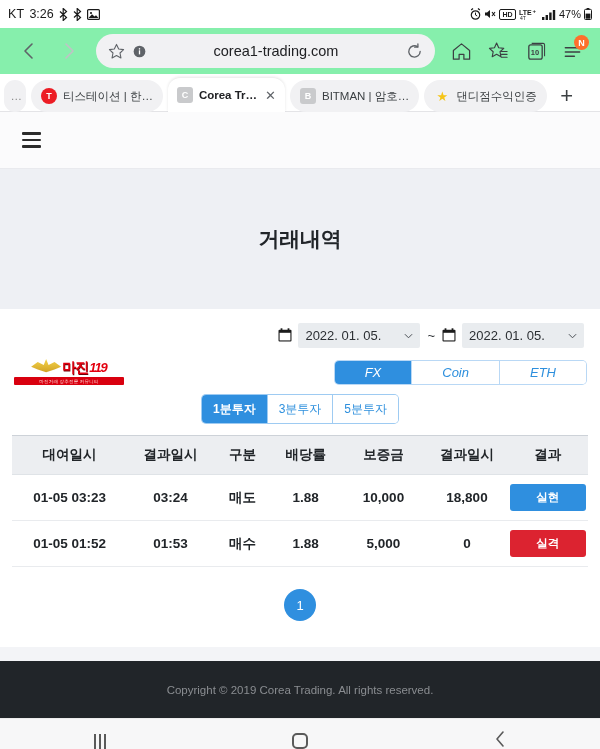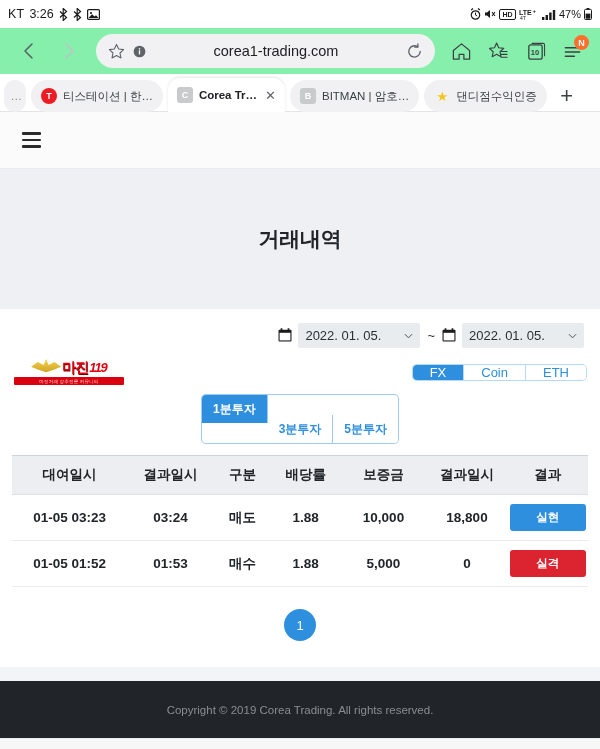--- a/index.html
+++ b/index.html
@@ -209,43 +209,44 @@
   .mj-strip {
     width: 100%; height: 8px;
     background: #d9000f;
     border-radius: 1px;
     display: flex; align-items: center; justify-content: center;
     color: #ffd9da; font-size: 4.5px; letter-spacing: .2px;
   }
 
   .segbtns { display: flex; border-radius: 4px; overflow: hidden; box-shadow: 0 0 0 1px #b9d8f5; }
   .segbtn {
-    height: 15px; min-width: 50px;
+    height: 23px; min-width: 50px;
     background: #ffffff; color: #2d8fdd;
     font-size: 13px;
     display: flex; align-items: center; justify-content: center;
-    padding: 0 17px;
+    padding: 0 30px;
     border-right: 1px solid #b9d8f5;
+    font-style: italic;
   }
   .segbtn:last-child { border-right: none; }
   .segbtn.on { background: #2f8fdf; color: #ffffff; }
 
   .subtabs-row { display: flex; justify-content: center; padding: 9px 2px 0 2px; }
   .subtabs { display: flex; border-radius: 4px; overflow: hidden; box-shadow: 0 0 0 1px #9ecbf2; }
   .subtab {
     height: 28px; font-size: 12px; color: #2d8fdd;
     background: #fff;
     display: flex; align-items: center; justify-content: center;
     padding: 0 11px;
     border-right: 1px solid #9ecbf2;
     font-weight: bold;
   }
   .subtab:last-child { border-right: none; }
   .subtab.on { background: #2f8fdf; color: #fff; }
-  .subtab:not(.on) { font-weight: bold; margin-top: 20px; }
+  .subtab:not(.on) { font-weight: normal; }
 
   
   table.history { width: 100%; border-collapse: collapse; margin-top: 12px; }
   table.history thead th {
     background: #eceef1;
     font-size: 13.5px; font-weight: bold; color: #212529;
     padding: 10px 0;
     border-top: 1.5px solid #cdd2d8;
     border-bottom: 1px solid #dfe3e7;
     text-align: center;

